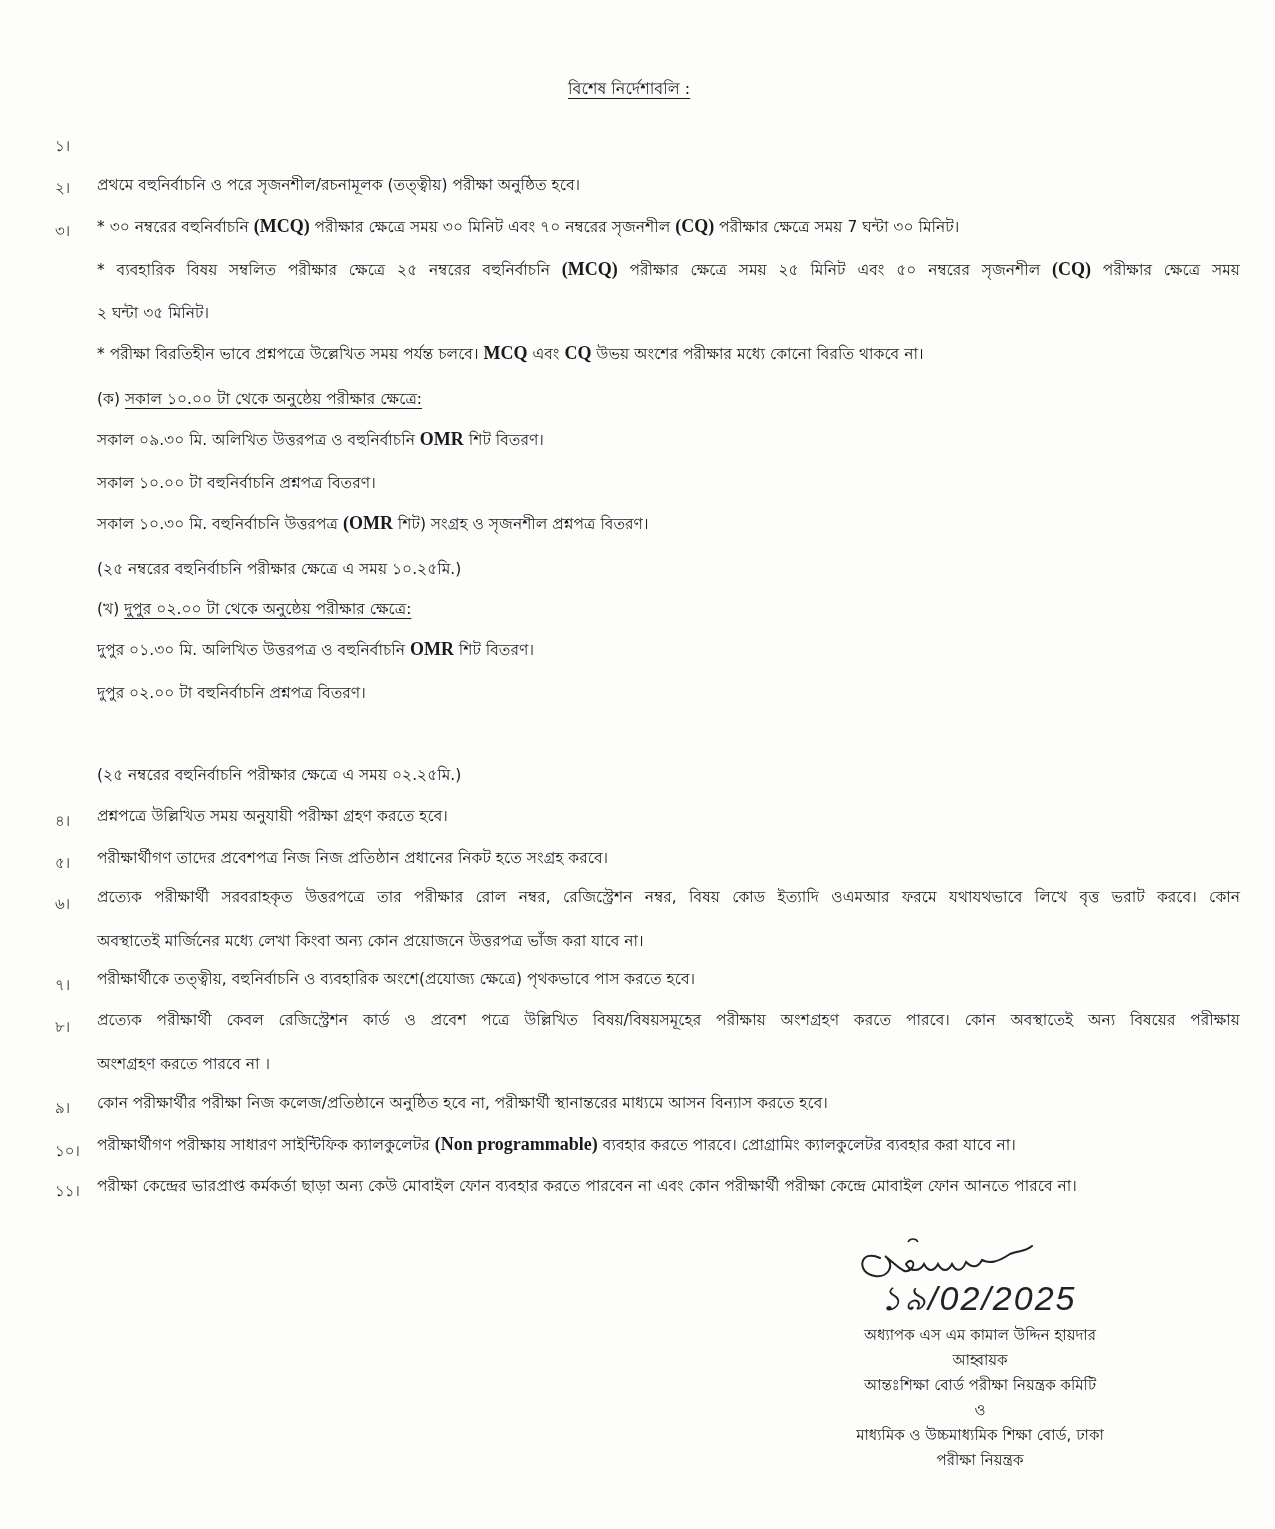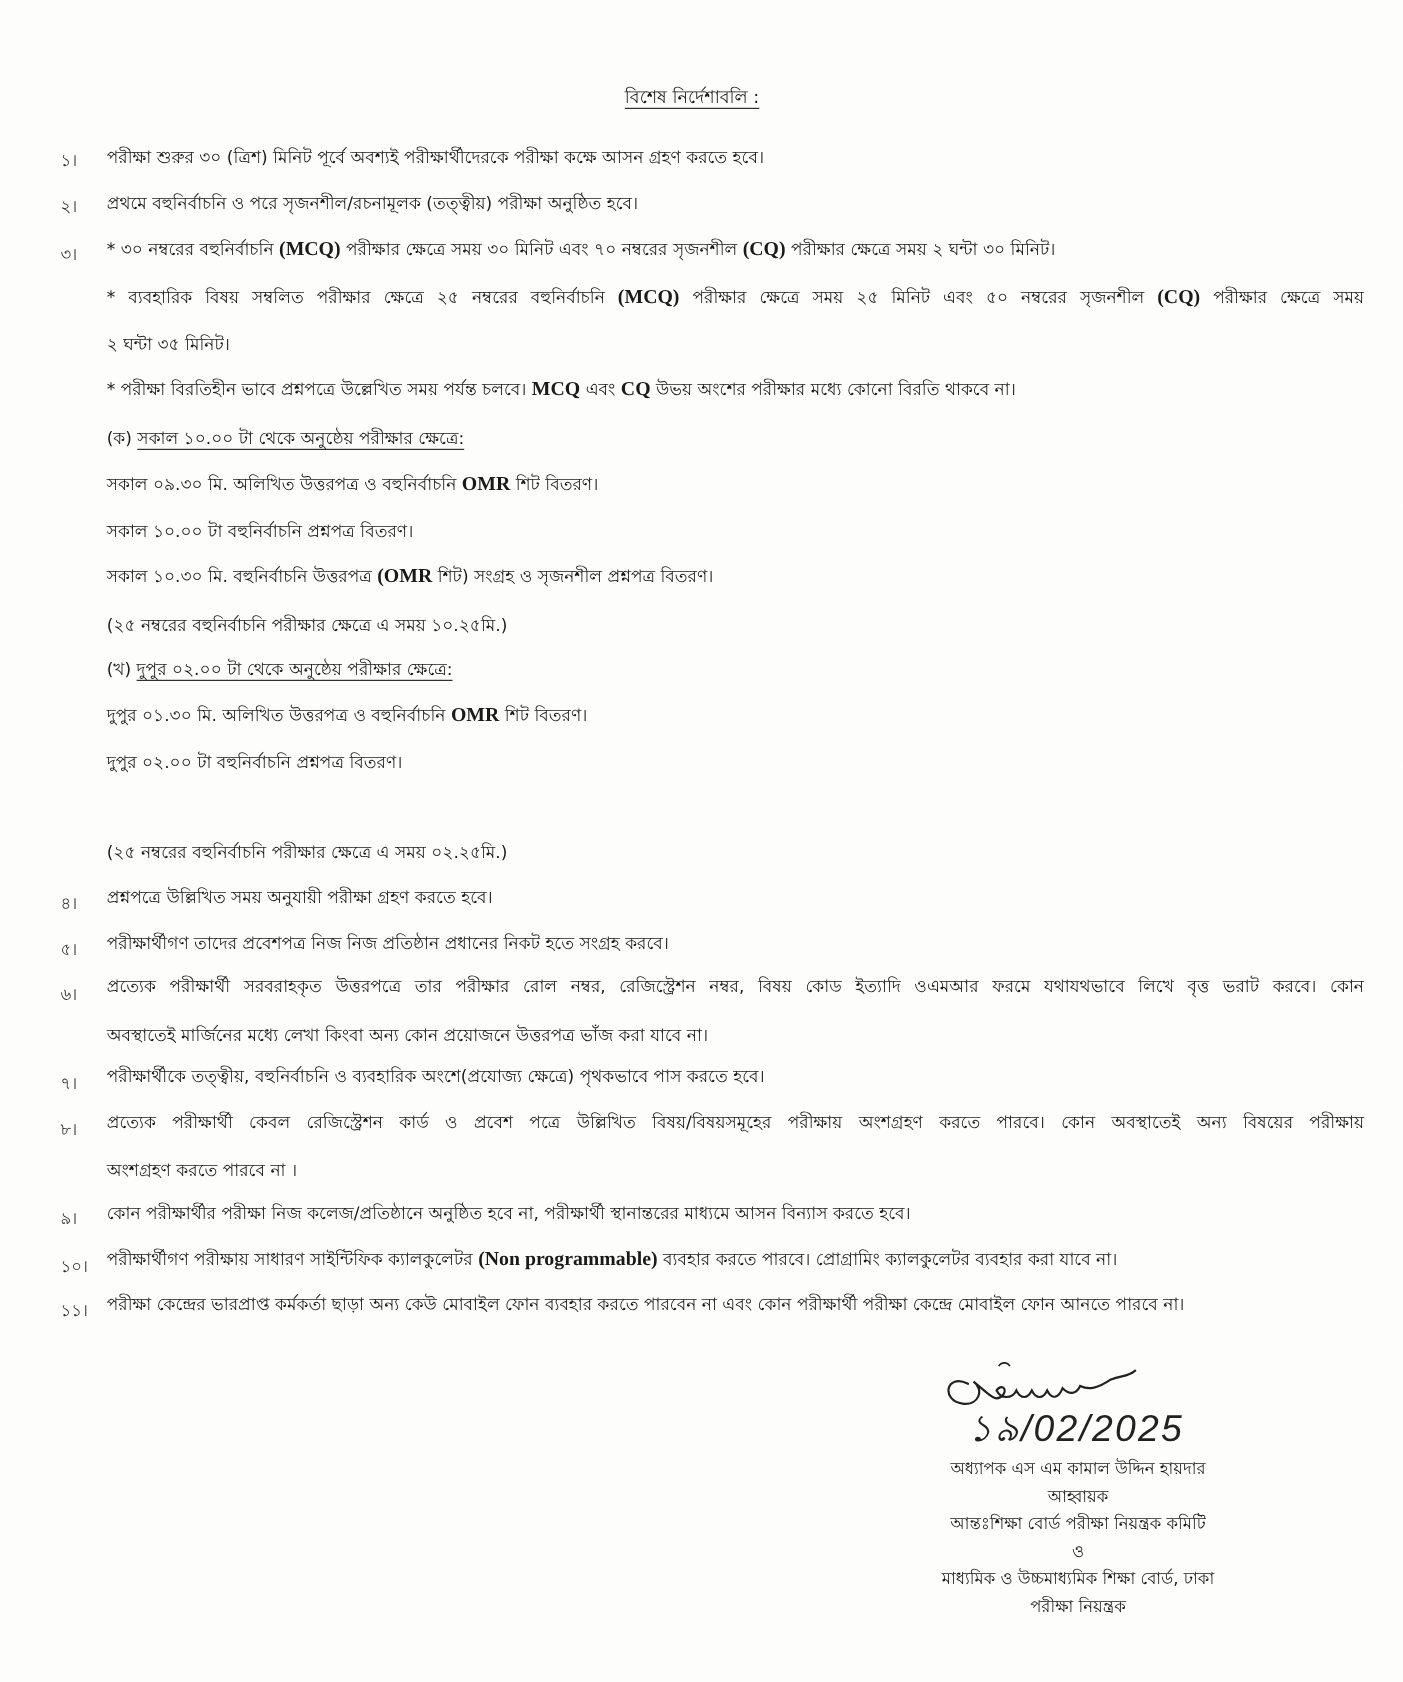--- a/index.html
+++ b/index.html
@@ -32,28 +32,27 @@
   .sigblock div { white-space: nowrap; text-align: center; }
 </style>
 </head>
 <body>
 
 <div class="page">
 
   <div class="title">বিশেষ নির্দেশাবলি :</div>
 
   <div class="num" style="top:134px">১।</div>
-  <div class="line txt" style="top:132px">পরীক্ষা শুরুর ৩০ (ত্রিশ) মিনিট পূর্বে অবশ্যই পরীক্ষার্থীদেরকে পরীক্ষা কক্ষে আসন গ্রহণ করতে হবে।</div>
 
   <div class="num" style="top:176px">২।</div>
   <div class="line txt" style="top:174px">প্রথমে বহুনির্বাচনি ও পরে সৃজনশীল/রচনামূলক (তত্ত্বীয়) পরীক্ষা অনুষ্ঠিত হবে।</div>
 
   <div class="num" style="top:219px">৩।</div>
   <div class="line txt" style="top:215px">
-    <span>* ৩০ নম্বরের বহুনির্বাচনি </span><span class="latin">(MCQ)</span><span> পরীক্ষার ক্ষেত্রে সময় ৩০ মিনিট এবং ৭০ নম্বরের সৃজনশীল </span><span class="latin">(CQ)</span><span> পরীক্ষার ক্ষেত্রে সময় ২ ঘন্টা ৩০ মিনিট।</span>
+    <span>* ৩০ নম্বরের বহুনির্বাচনি </span><span class="latin">(MCQ)</span><span> পরীক্ষার ক্ষেত্রে সময় ৩০ মিনিট এবং ৭০ নম্বরের সৃজনশীল </span><span class="latin">(CQ)</span><span> পরীক্ষার ক্ষেত্রে সময় 7 ঘন্টা ৩০ মিনিট।</span>
   </div>
   <div class="line txt justify" style="top:258px">
     <span>* ব্যবহারিক বিষয় সম্বলিত পরীক্ষার ক্ষেত্রে ২৫ নম্বরের বহুনির্বাচনি </span><span class="latin">(MCQ)</span><span> পরীক্ষার ক্ষেত্রে সময় ২৫ মিনিট এবং ৫০ নম্বরের সৃজনশীল </span><span class="latin">(CQ)</span><span> পরীক্ষার ক্ষেত্রে সময়</span>
   </div>
   <div class="line txt" style="top:302px">২ ঘন্টা ৩৫ মিনিট।</div>
   <div class="line txt" style="top:342px">
     <span>* পরীক্ষা বিরতিহীন ভাবে প্রশ্নপত্রে উল্লেখিত সময় পর্যন্ত চলবে। </span><span class="latin">MCQ</span><span> এবং </span><span class="latin">CQ</span><span> উভয় অংশের পরীক্ষার মধ্যে কোনো বিরতি থাকবে না।</span>
   </div>
 
   <div class="line txt" style="top:388px">

